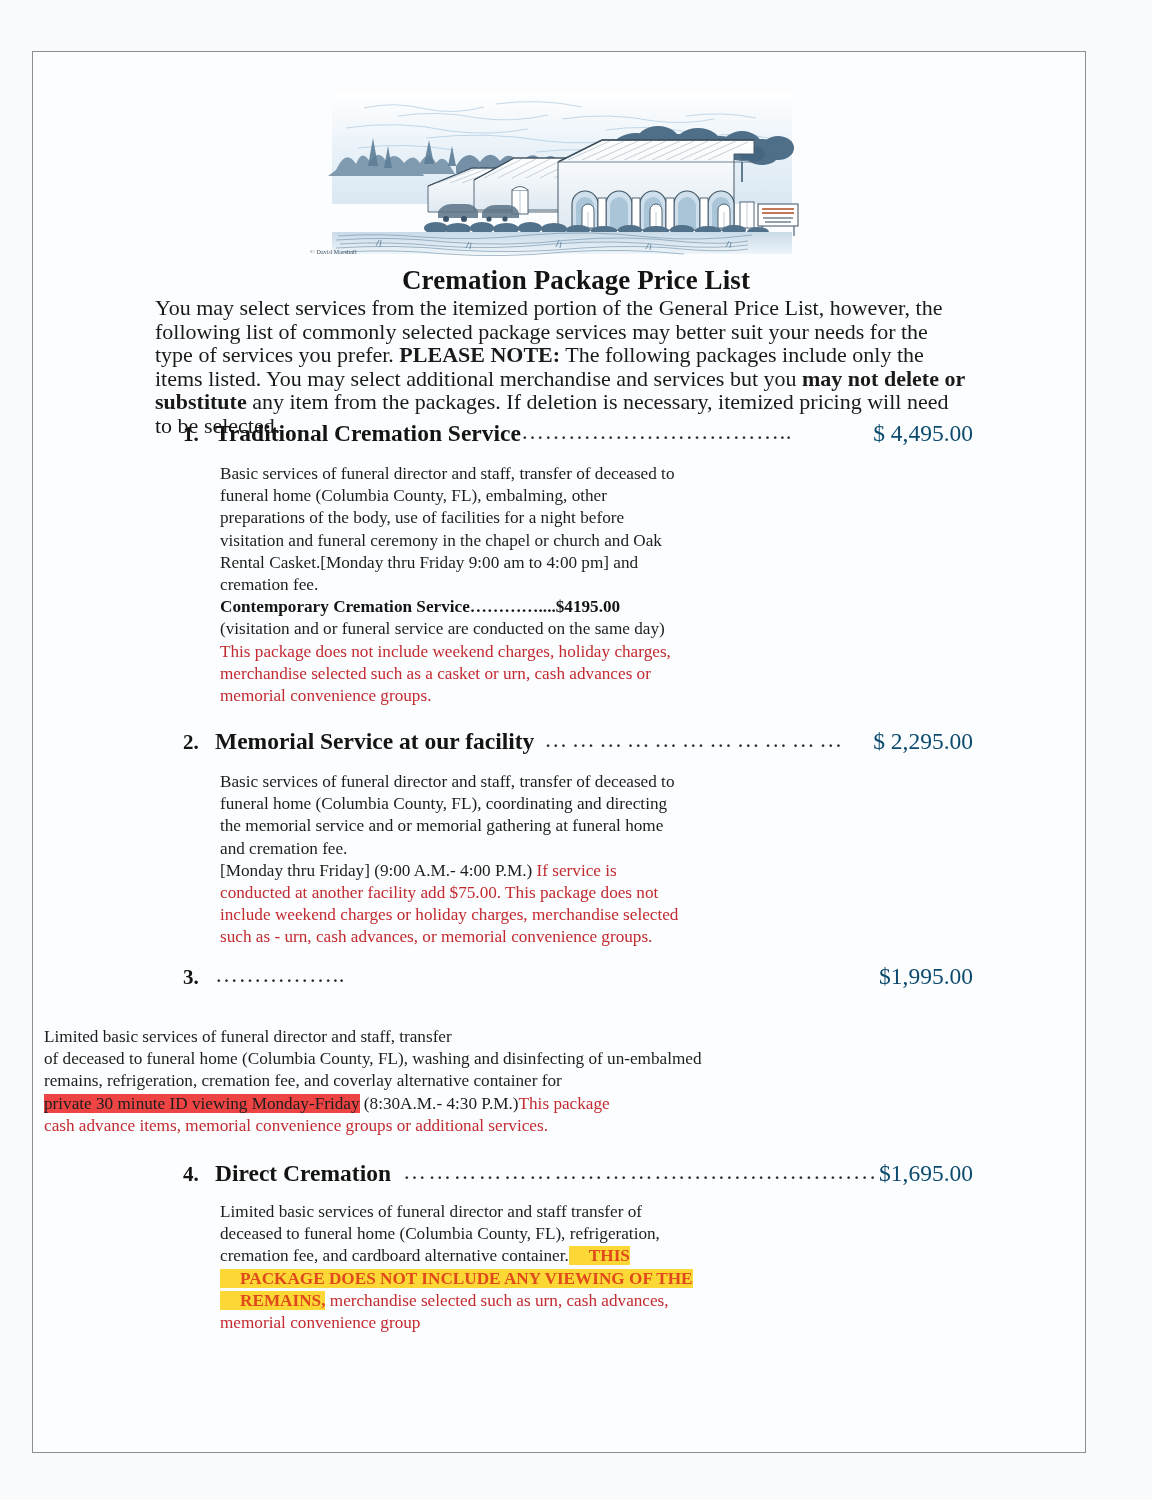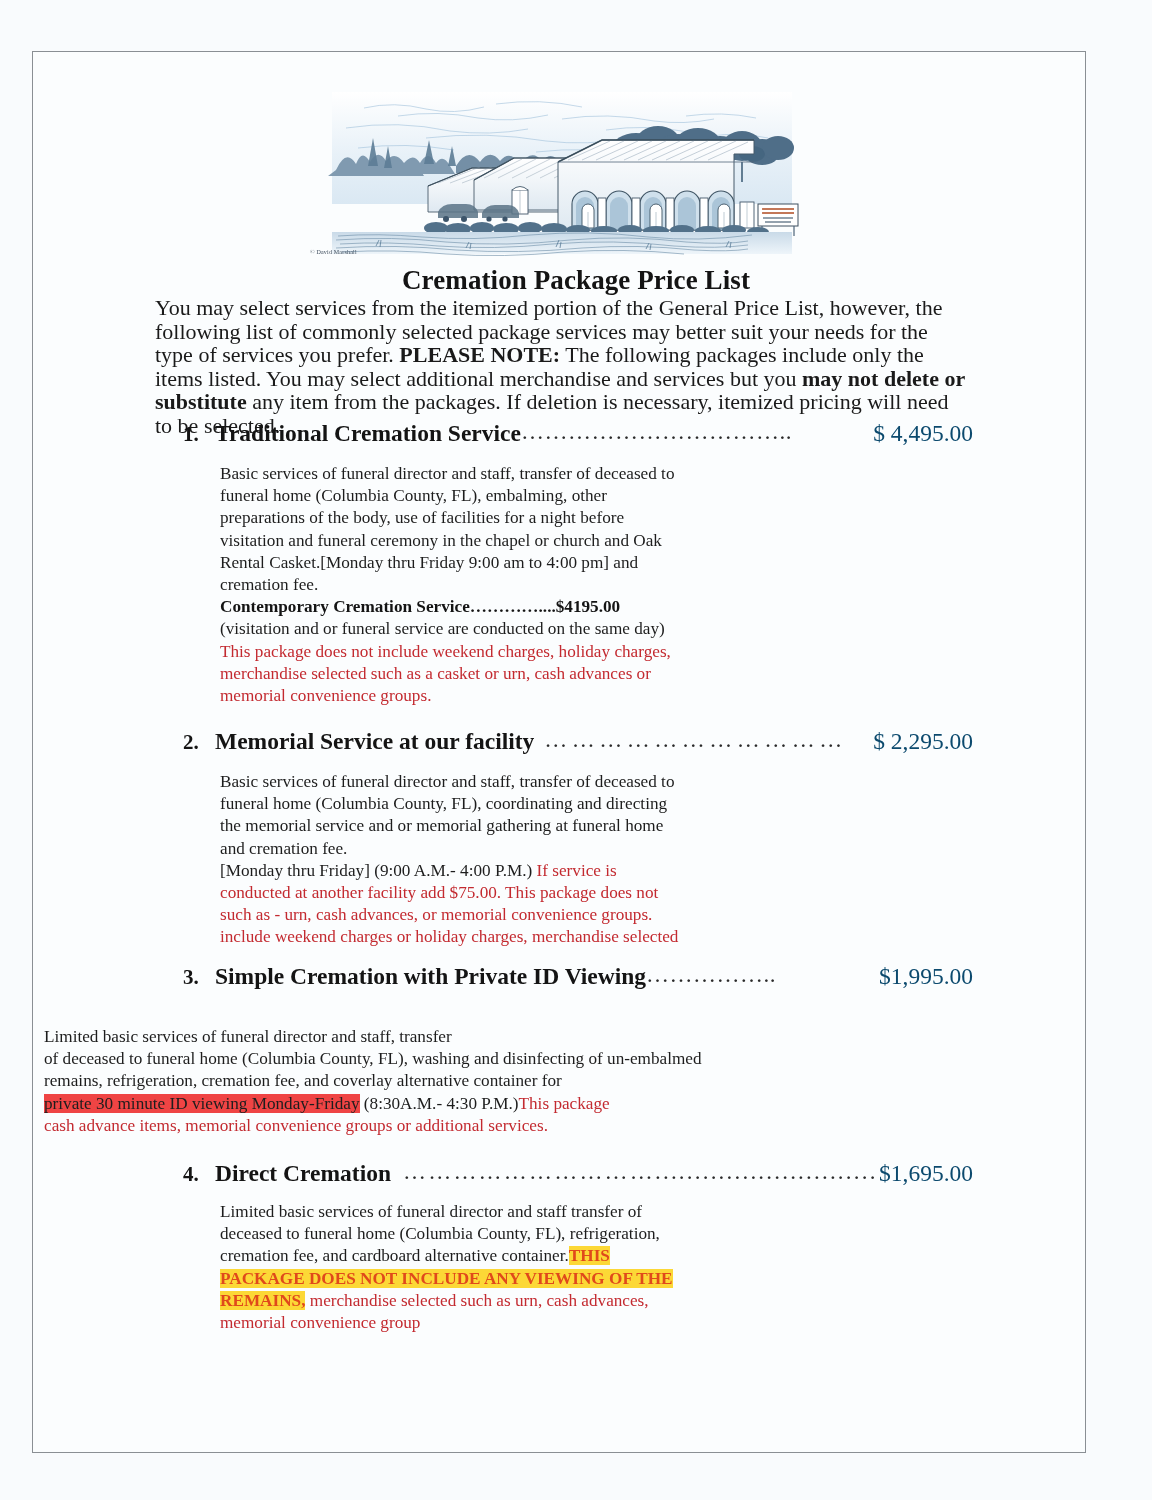--- a/index.html
+++ b/index.html
@@ -143,20 +143,21 @@
   .hl {
     background: #ef4444;
     box-decoration-break: clone;
     -webkit-box-decoration-break: clone;
   }
   .hl-red-bold {
     background: #fcd836;
     color: #e0491b;
     font-weight: bold;
     box-decoration-break: clone;
+    padding-left: 20px;
     -webkit-box-decoration-break: clone;
   }
   .sub-title {
     font-weight: bold;
     color: #141414;
   }
 </style>
 </head>
 <body>
 
@@ -439,29 +440,28 @@
       <span class="pkg-leader wide" style="padding-left:10px;">……………………………</span>
       <span class="pkg-price">$ 2,295.00</span>
     </div>
     <div class="pkg-body" style="margin-top:16px;">
       <span class="ln">Basic services of funeral director and staff, transfer of deceased to</span>
       <span class="ln">funeral home (Columbia County, FL), coordinating and directing</span>
       <span class="ln">the memorial service and or memorial gathering at funeral home</span>
       <span class="ln">and cremation fee.</span>
       <span class="ln"><span>[Monday thru Friday]  (9:00 A.M.- 4:00 P.M.) </span><span class="red">If service is</span></span>
       <span class="ln red">conducted at another facility add $75.00.  This package does not</span>
+      <span class="ln red">include weekend charges or holiday charges, merchandise selected</span>
       <span class="ln red">such as - urn, cash advances, or memorial convenience groups.</span>
-      <span class="ln red">include weekend charges or holiday charges, merchandise selected</span>
     </div>
   </div>
 
   <div class="pkg" style="top:963px;">
     <div class="pkg-head">
       <span class="pkg-num">3.</span>
-      <span class="pkg-name">Simple Cremation with Private ID Viewing</span>
       <span class="pkg-leader tight">……………..</span>
       <span class="pkg-price">$1,995.00</span>
     </div>
     <div class="pkg-body" style="margin-top:36px; width:800px;margin-left:44px;">
       <span class="ln">Limited basic services of funeral director and staff, transfer</span>
       <span class="ln">of deceased to funeral home (Columbia County, FL), washing and disinfecting of un-embalmed</span>
       <span class="ln">remains, refrigeration, cremation fee, and coverlay alternative container for</span>
       <span class="ln"><span class="hl">private 30 minute ID viewing Monday-Friday</span><span>  (8:30A.M.- 4:30 P.M.)</span><span class="red">This package</span></span>
       <span class="ln red">cash advance items, memorial convenience groups or additional services.</span>
     </div>

